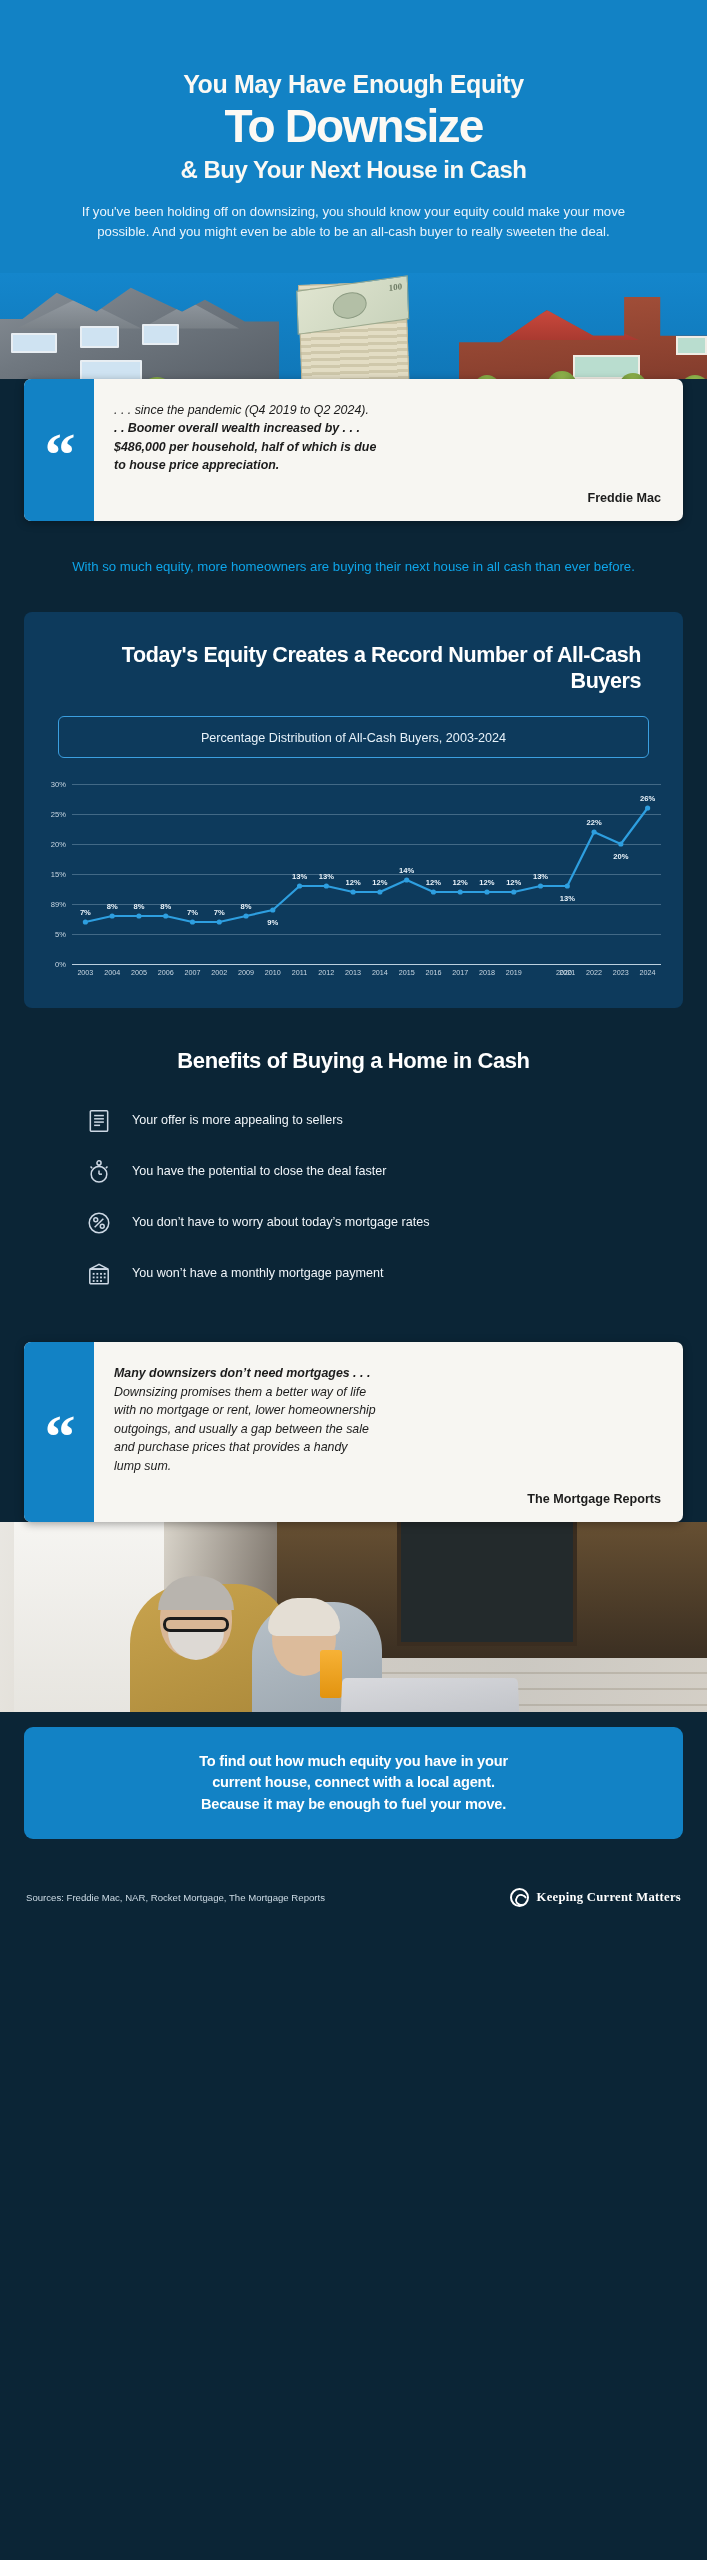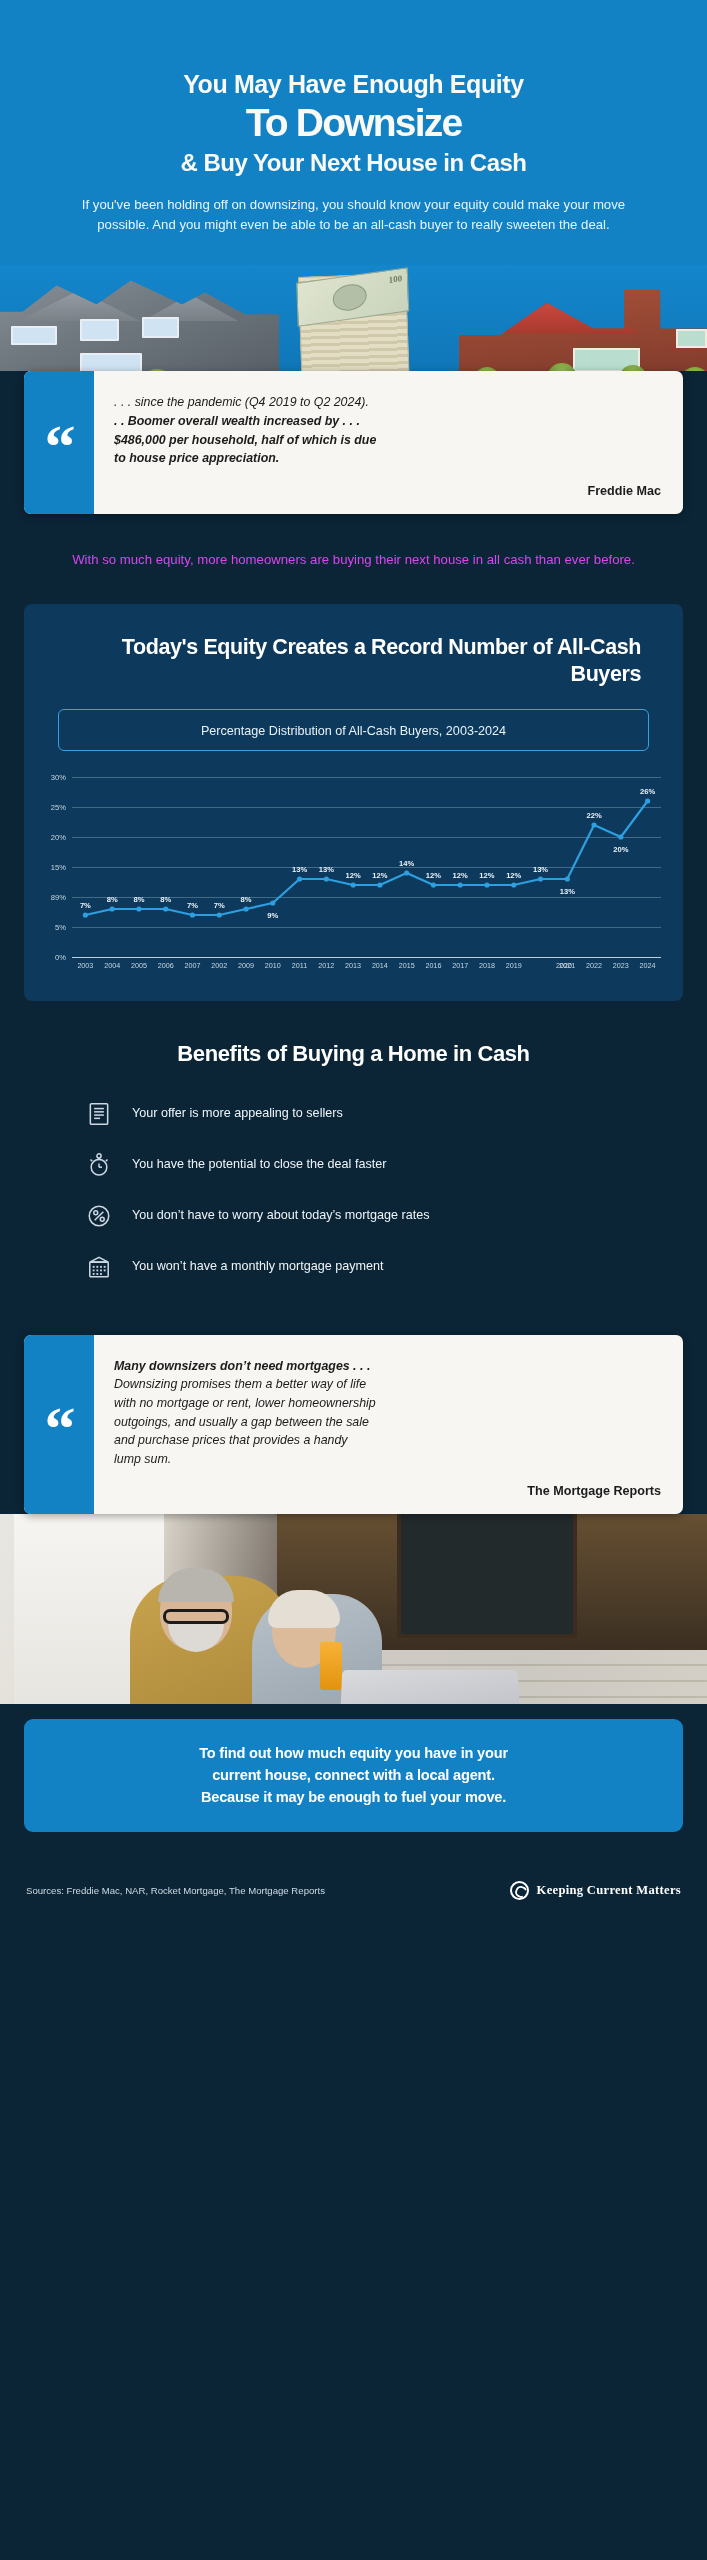--- a/index.html
+++ b/index.html
@@ -19,21 +19,21 @@
   }
   .hero-kicker {
     color: #fbf9f4;
     font-size: 25px;
     font-weight: bold;
     letter-spacing: -0.4px;
     line-height: 1.15;
   }
   .hero-main {
     color: #fbf9f4;
-    font-size: 39px;
+    font-size: 46px;
     font-weight: bold;
     letter-spacing: -1.8px;
     line-height: 1.03;
     margin: 4px 0 6px;
   }
   .hero-sub {
     color: #fbf9f4;
     font-size: 24px;
     font-weight: bold;
     letter-spacing: -0.5px;
@@ -110,21 +110,21 @@
     color:#ffffff; font-size:62px; font-weight:bold; line-height:0.62;
     font-family:"Liberation Serif", serif; letter-spacing:-2px;
     transform: translateY(4px);
   }
   .quote-body { padding: 22px 22px 16px 20px; flex:1; }
   .q-line { font-size:12.4px; line-height:1.5; color:#1c1c1c; font-style:italic; }
   .q-line.bold { font-weight:bold; }
   .q-attr { text-align:right; font-size:12.6px; font-weight:bold; color:#1c1c1c; margin-top:16px; }
 
   .lead-text {
-    color:#d946ef; text-align:center; font-size:13.2px;
+    color:#0ea5e9; text-align:center; font-size:13.2px;
     line-height:1.55; padding: 36px 70px 34px;
   }
 
   
   .chart-panel {
     margin: 0 24px; background:#0d3a5c; border-radius:8px;
     padding: 30px 18px 26px;
   }
   .chart-title {
     color:#ffffff; text-align:right; font-size:21.5px; font-weight:bold;

